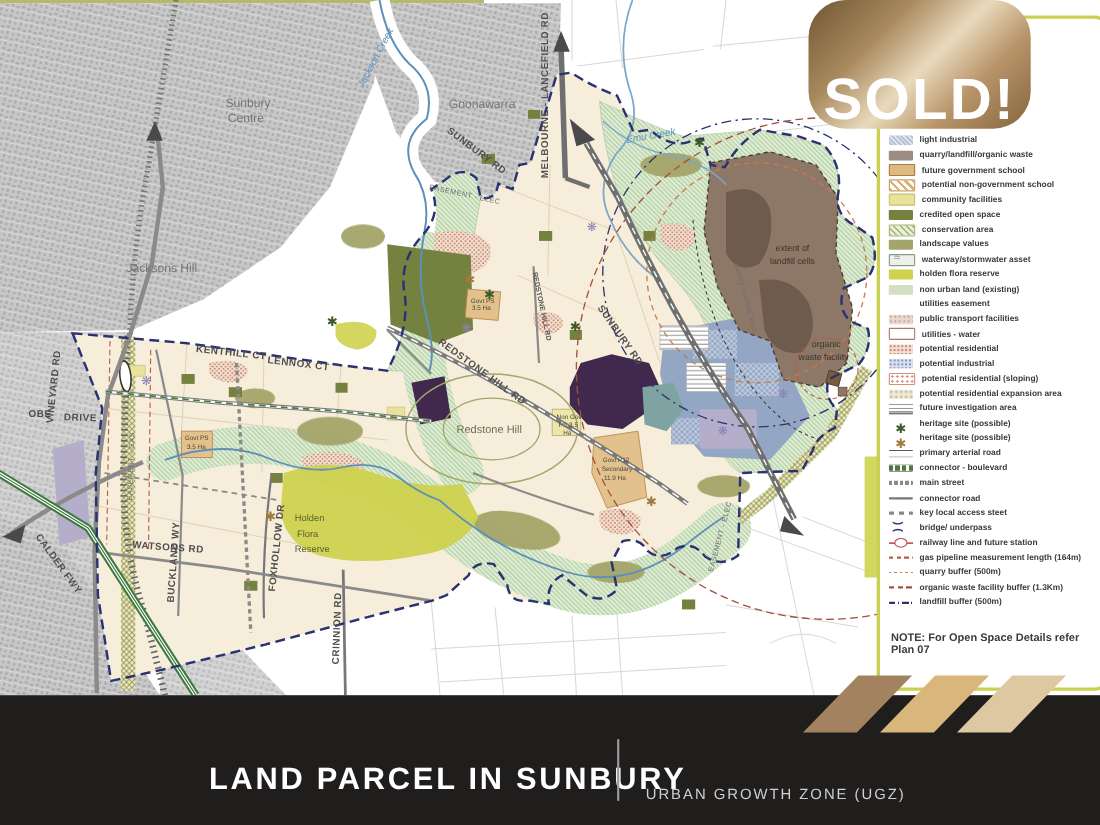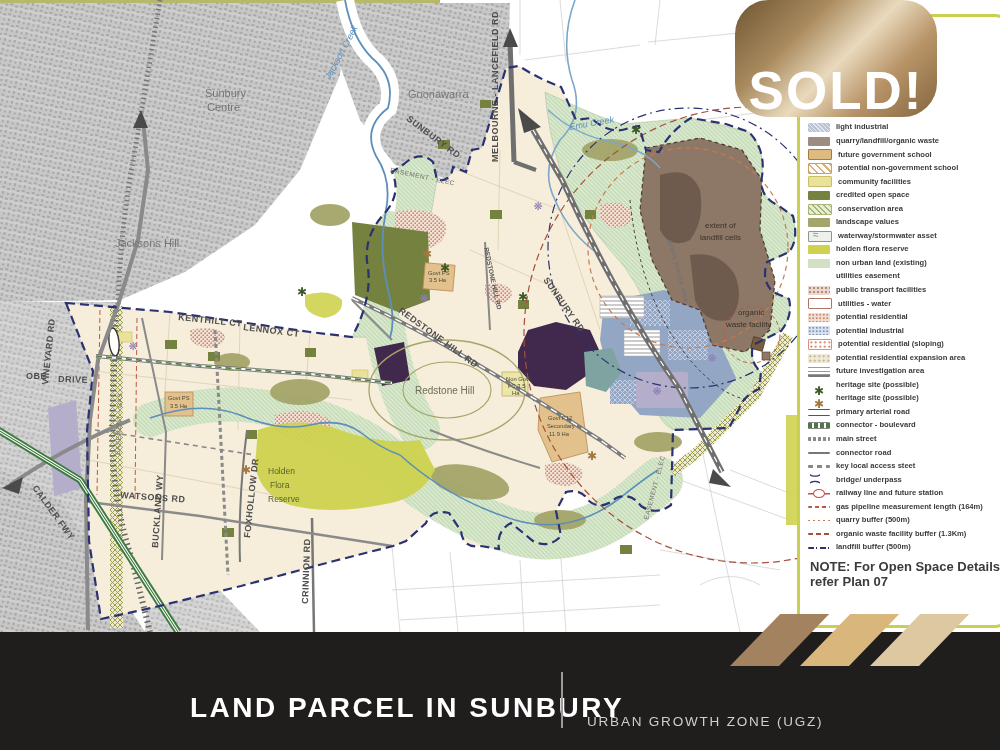--- a/index.html
+++ b/index.html
@@ -15,21 +15,21 @@
   .ease-label{fill:#6f6f6f;font-size:6.5px;letter-spacing:.5px;}
   .tiny-label{fill:#4a4a3a;font-size:5.8px;}
   .dark-label{fill:#3c3228;font-size:8px;}
   .flora-label{fill:#56602e;font-size:8.5px;}
   
   #legend{position:absolute;left:797px;top:14px;width:212px;height:614px;background:#fff;
           border:3px solid #c9cf4e;border-radius:14px;box-sizing:border-box;
           padding:104px 6px 6px 8px;}
   .lg-row{display:flex;align-items:center;gap:6px;min-height:13.55px;line-height:1.15;}
   .lg-label{font-size:7.6px;color:#3b3b3b;font-weight:bold;}
-  .lg-note{font-size:13px;color:#3b3b3b;font-weight:bold;margin-top:4px;padding-left:2px;}
+  .lg-note{font-size:10px;color:#3b3b3b;font-weight:bold;margin-top:20px;padding-left:2px;}
   .lg-sw{flex:0 0 22px;width:22px;height:9px;border-radius:1px;position:relative;align-self:center;}
   .sw-light-industrial{background:#b9c5d6 repeating-linear-gradient(45deg,rgba(255,255,255,.6) 0 1px,transparent 1px 3px);}
   .sw-quarry-waste{background:#9c8c81;}
   .sw-future-gov-school{background:#dfba80;border:1px solid #a97c3e;}
   .sw-non-gov-school{background:repeating-linear-gradient(45deg,#d9b078 0 2px,#fff 2px 5px);border:1px solid #c9a060;}
   .sw-community{background:#e9e29b;border:1px solid #c9bf6a;}
   .sw-credited-open{background:#75813f;}
   .sw-conservation{background:#e8eed6 repeating-linear-gradient(45deg,#a8b579 0 1.2px,transparent 1.2px 4px);border:1px solid #a8b579;}
   .sw-landscape{background:#a4a56a;}
   .sw-waterway-drainage{background:#eef4fa;border:1px solid #6d9cc3;color:#6d9cc3;}

